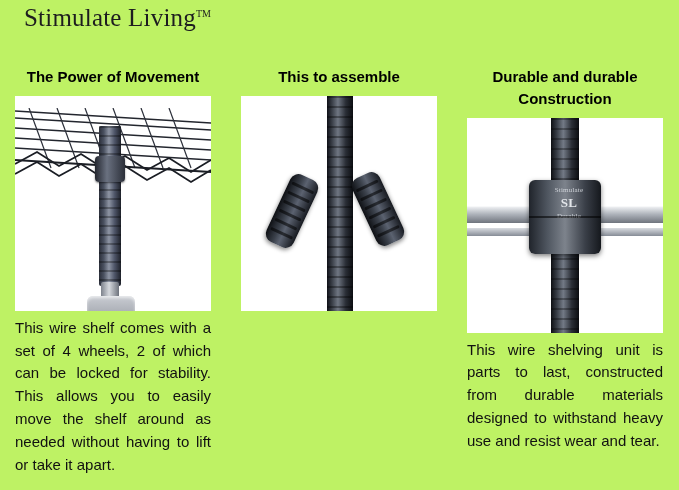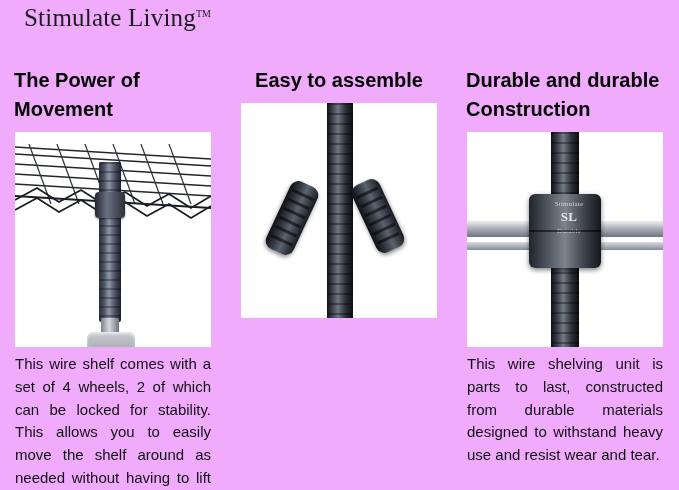--- a/index.html
+++ b/index.html
@@ -12,21 +12,21 @@
     height: 490px;
     font-family: "Liberation Sans", sans-serif;
     color: #111111;
     overflow: hidden;
     position: relative;
   }
   .page {
     position: relative;
     width: 679px;
     height: 490px;
-    background: #f0abfc;
+    background: #bef264;
     box-sizing: border-box;
   }
   .brand {
     position: absolute;
     left: 24px;
     top: 4px;
     font-family: "Liberation Serif", serif;
     font-size: 25px;
     font-weight: 400;
     color: #1d1d1f;
@@ -48,23 +48,24 @@
   }
   .col {
     width: 226px;
     box-sizing: border-box;
     padding: 0 14px;
     display: flex;
     flex-direction: column;
     align-items: center;
   }
   .col-title {
-    font-size: 20px;
+    font-size: 15px;
     font-weight: bold;
     color: #000000;
+    text-align: center;
     line-height: 1.45;
     margin: 0 0 8px 0;
     max-width: 200px;
   }
   .figure {
     width: 196px;
     height: 215px;
     position: relative;
     overflow: hidden;
     background: #ffffff;
@@ -283,21 +284,21 @@
         <div class="f1-post"></div>
         <div class="f1-collar"></div>
         <div class="f1-stem"></div>
         <div class="f1-fork"></div>
 
       </div>
       <div class="caption">This wire shelf comes with a set of 4 wheels, 2 of which can be locked for stability. This allows you to easily move the shelf around as needed without having to lift or take it apart.</div>
     </div>
 
     <div class="col">
-      <div class="col-title">Easy to assemble</div>
+      <div class="col-title">This to assemble</div>
       <div class="figure">
         <div class="f2-post"></div>
         <div class="f2-clip left">
           <div class="ridge" style="top:10px"></div>
           <div class="ridge" style="top:20px"></div>
           <div class="ridge" style="top:30px"></div>
           <div class="ridge" style="top:40px"></div>
           <div class="ridge" style="top:50px"></div>
           <div class="ridge" style="top:60px"></div>
         </div>

